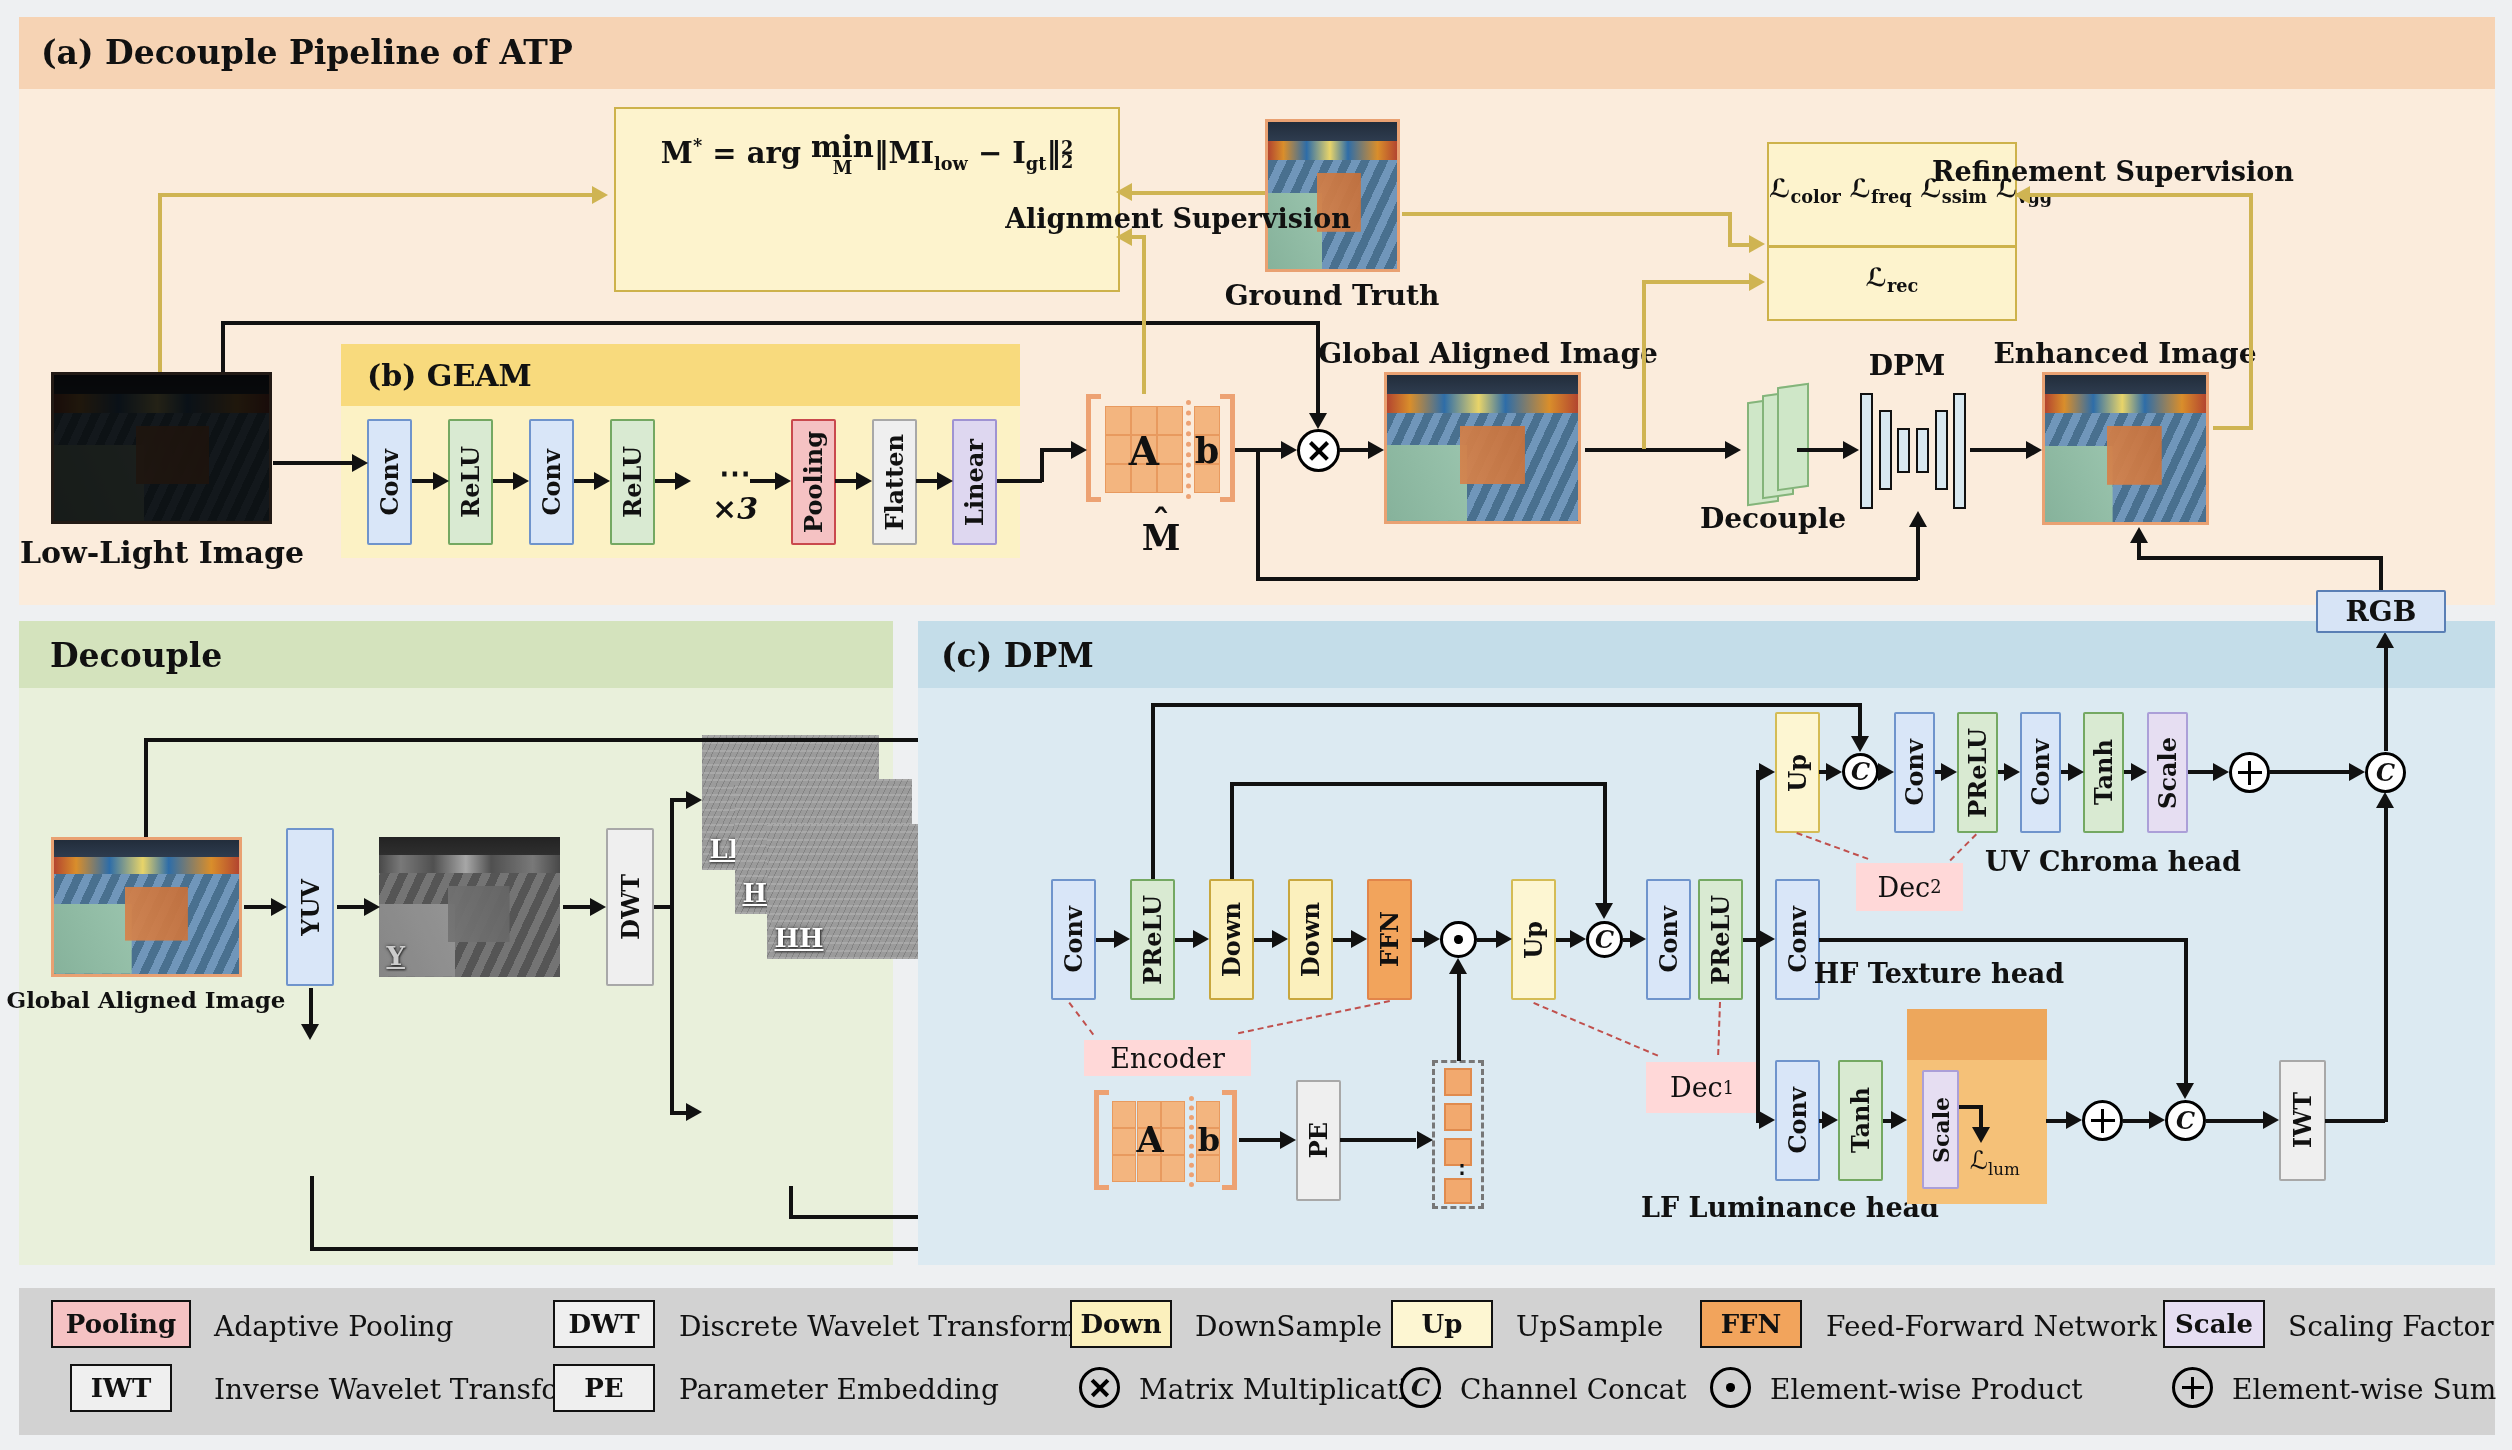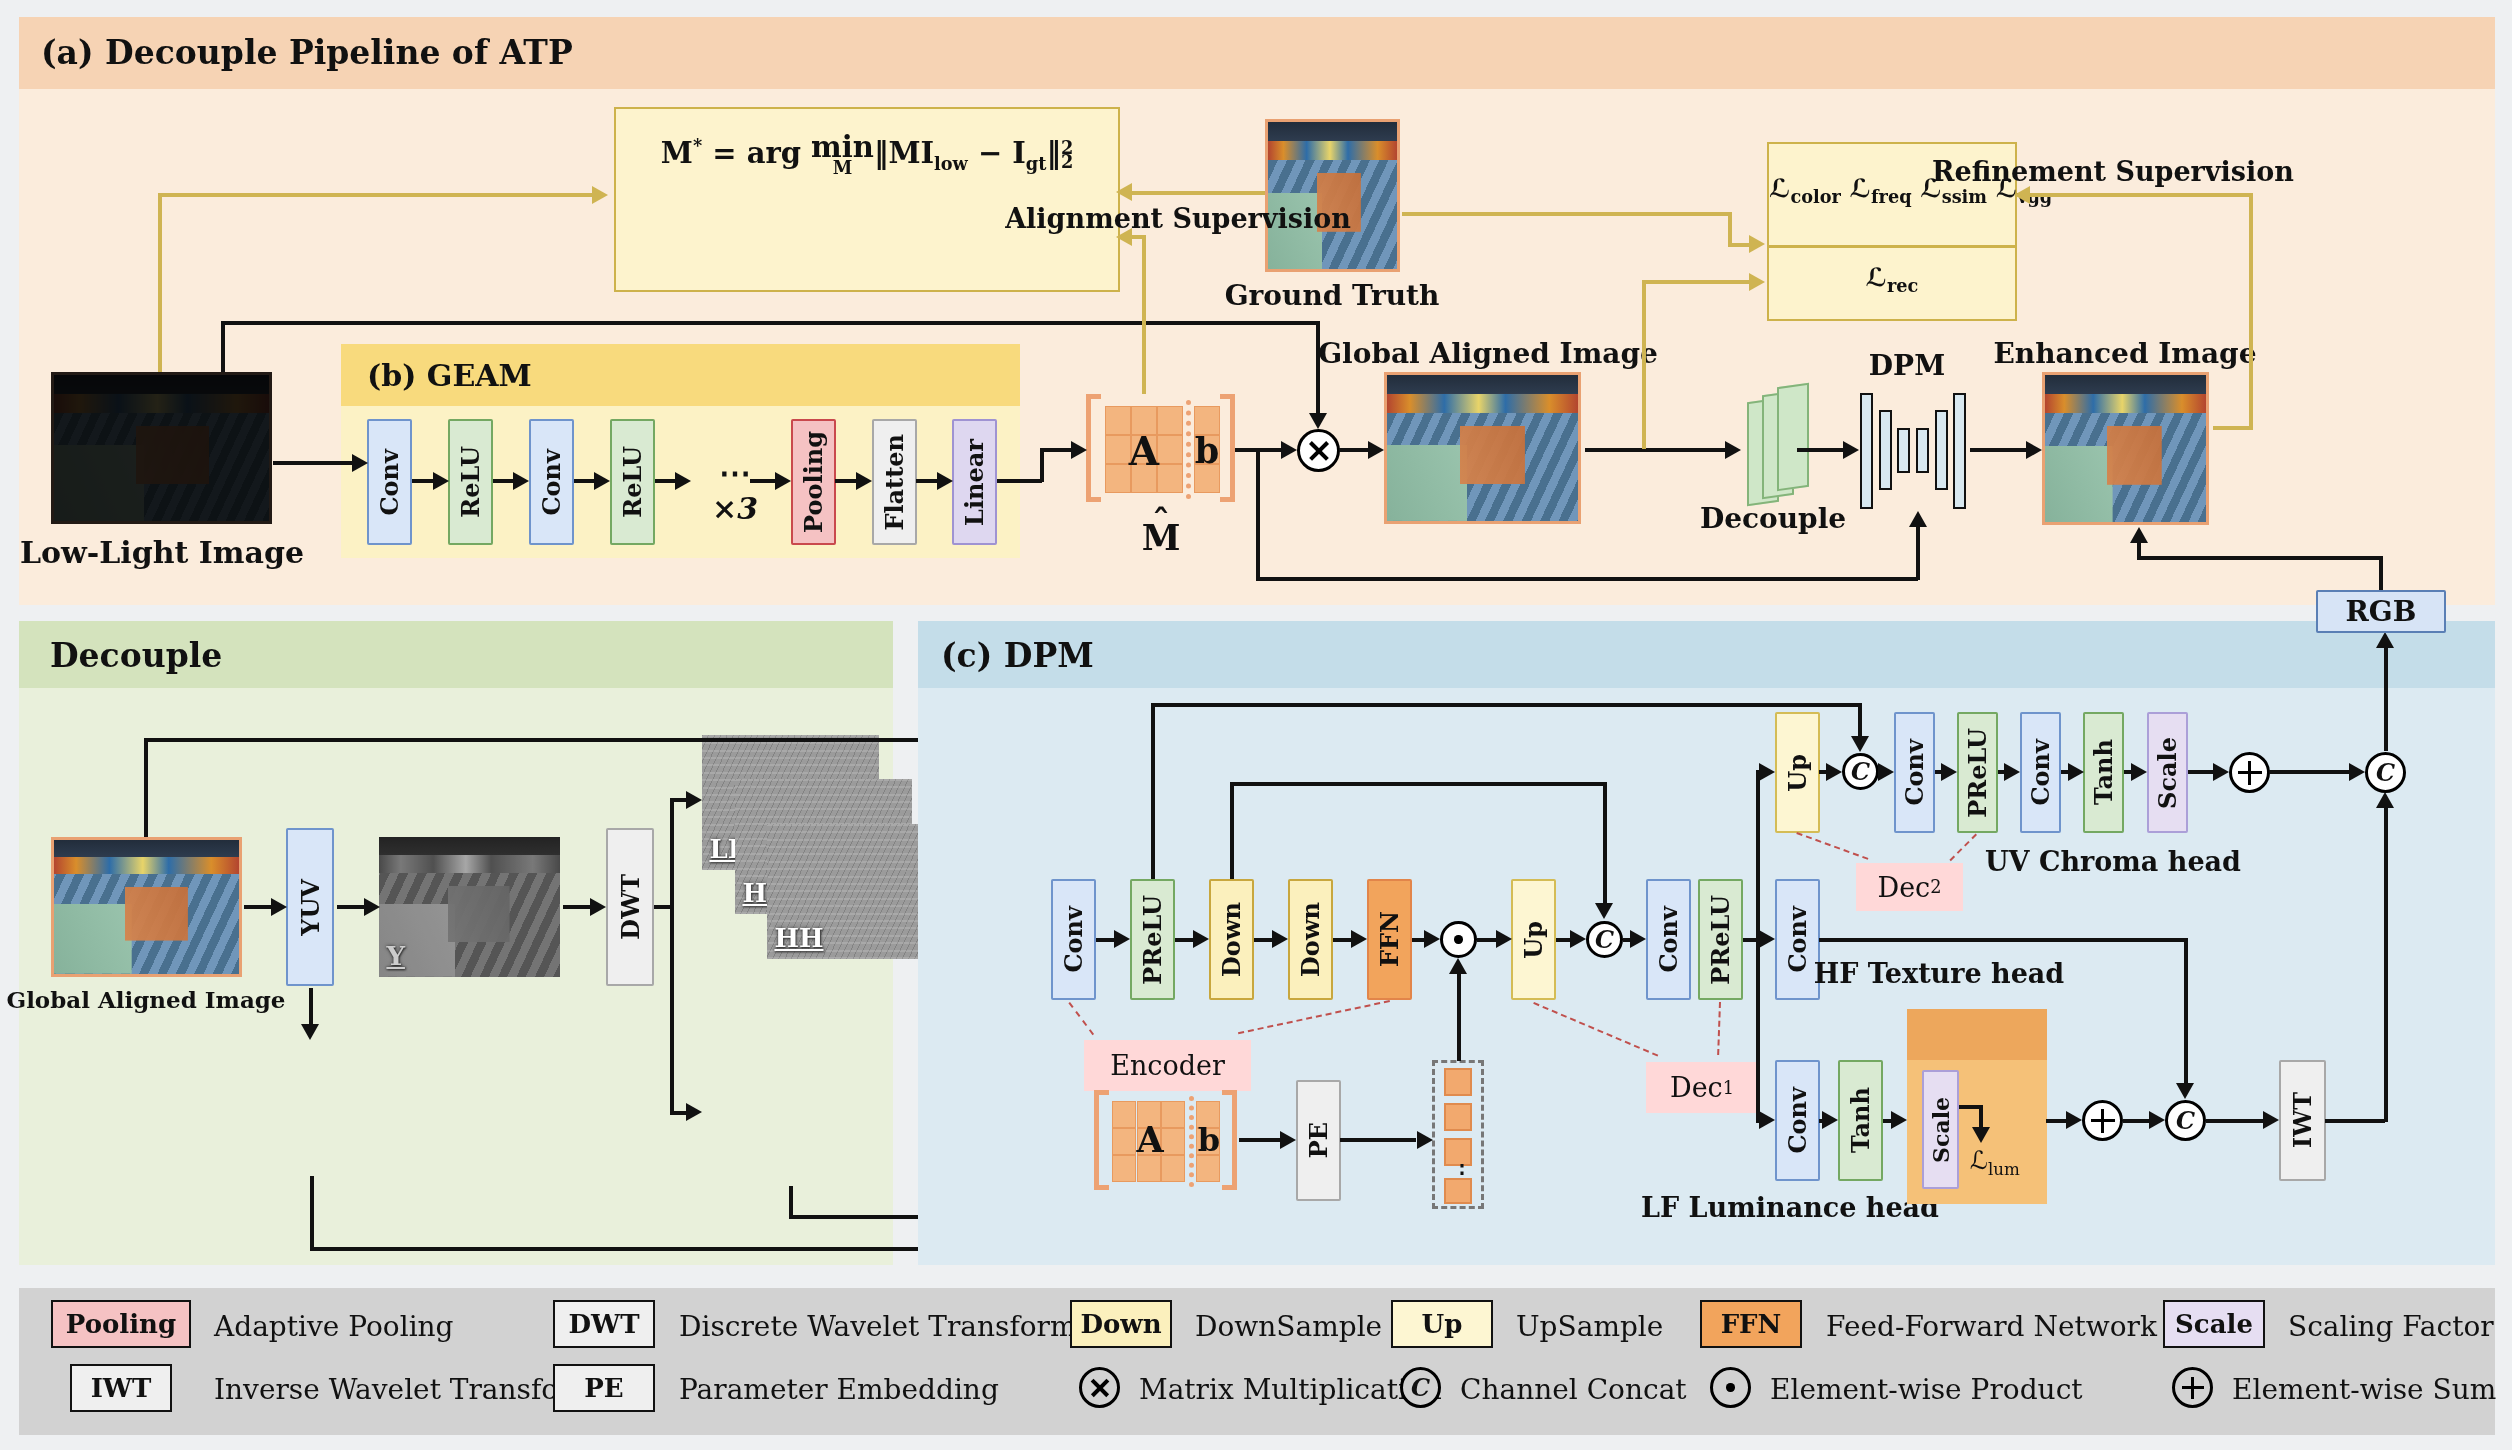--- a/index.html
+++ b/index.html
@@ -434,21 +434,21 @@
       <span class="bh" style="width:24px;height:3.7px;"></span>
       <span class="bv" style="width:3.7px;height:24px;"></span>
     </div>
   <div class="op" style="left:2165px;top:1100px;width:41px;height:41px;">
       <span class="cg">C</span>
     </div>
   <div class="blk c-white" style="left:2279px;top:1060px;width:47px;height:121px;">
       <span class="vt">IWT</span>
     </div>
 
-  <div class="chip" style="left:1084px;top:1040px;width:167px;height:51px;">Encoder</div>
+  <div class="chip" style="left:1084px;top:1040px;width:167px;height:36px;">Encoder</div>
   <i class="rdash" style="left:1070px;top:1002px;width:40px;transform:rotate(53deg);"></i>
   <i class="rdash" style="left:1390px;top:1002px;width:155px;transform:rotate(168deg);"></i>
   <div class="chip" style="left:1646px;top:1062px;width:112px;height:51px;">
       <span>Dec</span>
       <sub>1</sub>
     </div>
   <i class="rdash" style="left:1534px;top:1002px;width:135px;transform:rotate(23deg);"></i>
   <i class="rdash" style="left:1721px;top:1002px;width:53px;transform:rotate(92deg);"></i>
 
   <div class="brk l" style="left:1094px;top:1090px;width:15px;height:100px;"></div>

